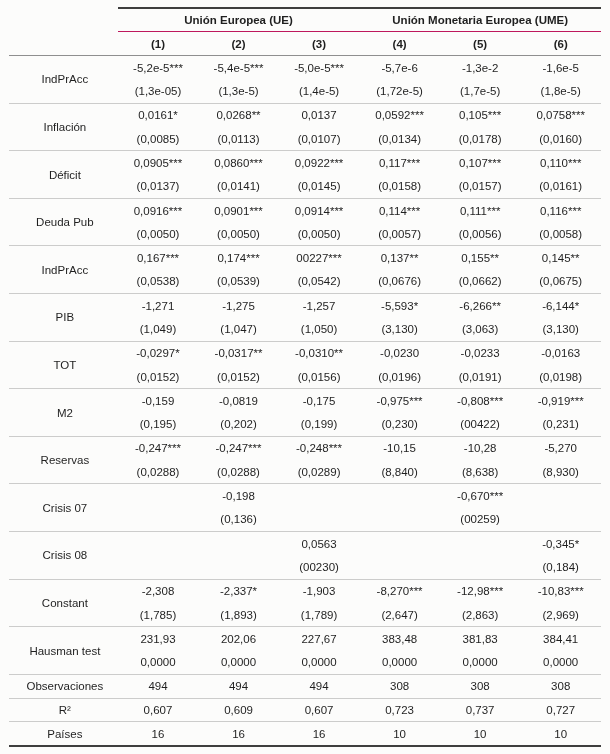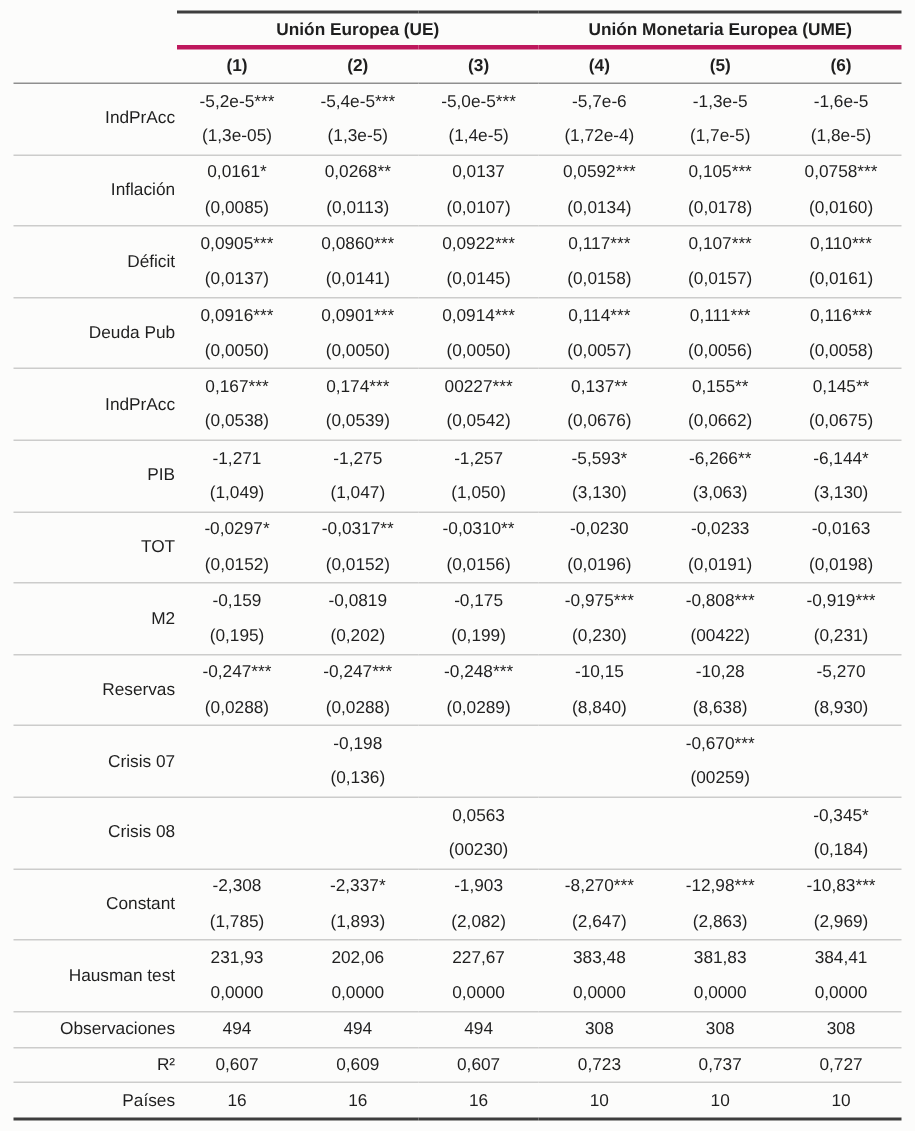--- a/index.html
+++ b/index.html
@@ -28,29 +28,29 @@
     text-align: center;
     height: 23.8px;
     padding: 0 1px;
     white-space: nowrap;
     overflow: hidden;
     vertical-align: middle;
   }
   th.grp {
     font-weight: 700;
     border-top: 2px solid #3e3e3e;
-    border-bottom: 3px solid #be185d;
+    border-bottom: 1px solid #be185d;
   }
   th.colnum {
     font-weight: 700;
     border-bottom: 1px solid #8f8f8f;
   }
   th.corner-bottom { border-bottom: 1px solid #8f8f8f; }
   td.lbl {
-    text-align: right;
+    text-align: center;
     padding-left: 4px;
   }
   tr.block-top td { border-top: 1px solid #cccccb; }
 </style>
 </head>
 <body>
 
 <div class="page">
   <table>
     <colgroup>
@@ -73,28 +73,28 @@
           <th class="colnum">(6)</th>
         </tr>
     </thead>
     <tbody id="table-body">
         <tr class="block-top">
           <td class="lbl" rowspan="2">IndPrAcc</td>
           <td>-5,2e-5***</td>
           <td>-5,4e-5***</td>
           <td>-5,0e-5***</td>
           <td>-5,7e-6</td>
-          <td>-1,3e-5</td>
+          <td>-1,3e-2</td>
           <td>-1,6e-5</td>
         </tr>
         <tr>
           <td>(1,3e-05)</td>
           <td>(1,3e-5)</td>
           <td>(1,4e-5)</td>
-          <td>(1,72e-4)</td>
+          <td>(1,72e-5)</td>
           <td>(1,7e-5)</td>
           <td>(1,8e-5)</td>
         </tr>
         <tr class="block-top">
           <td class="lbl" rowspan="2">Inflación</td>
           <td>0,0161*</td>
           <td>0,0268**</td>
           <td>0,0137</td>
           <td>0,0592***</td>
           <td>0,105***</td>
@@ -266,21 +266,21 @@
           <td>-2,308</td>
           <td>-2,337*</td>
           <td>-1,903</td>
           <td>-8,270***</td>
           <td>-12,98***</td>
           <td>-10,83***</td>
         </tr>
         <tr>
           <td>(1,785)</td>
           <td>(1,893)</td>
-          <td>(2,082)</td>
+          <td>(1,789)</td>
           <td>(2,647)</td>
           <td>(2,863)</td>
           <td>(2,969)</td>
         </tr>
         <tr class="block-top">
           <td class="lbl" rowspan="2">Hausman test</td>
           <td>231,93</td>
           <td>202,06</td>
           <td>227,67</td>
           <td>383,48</td>

